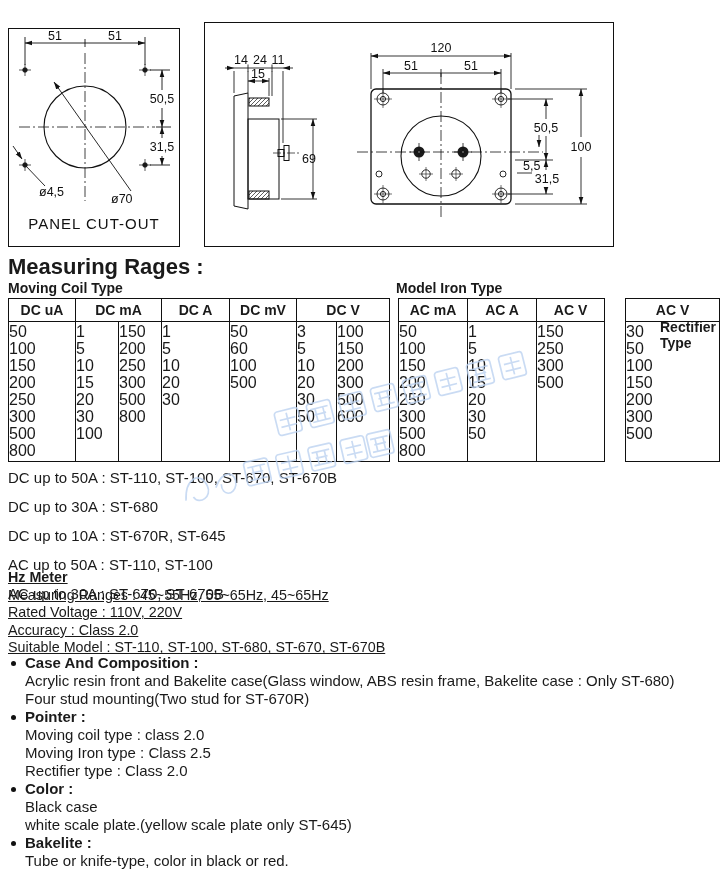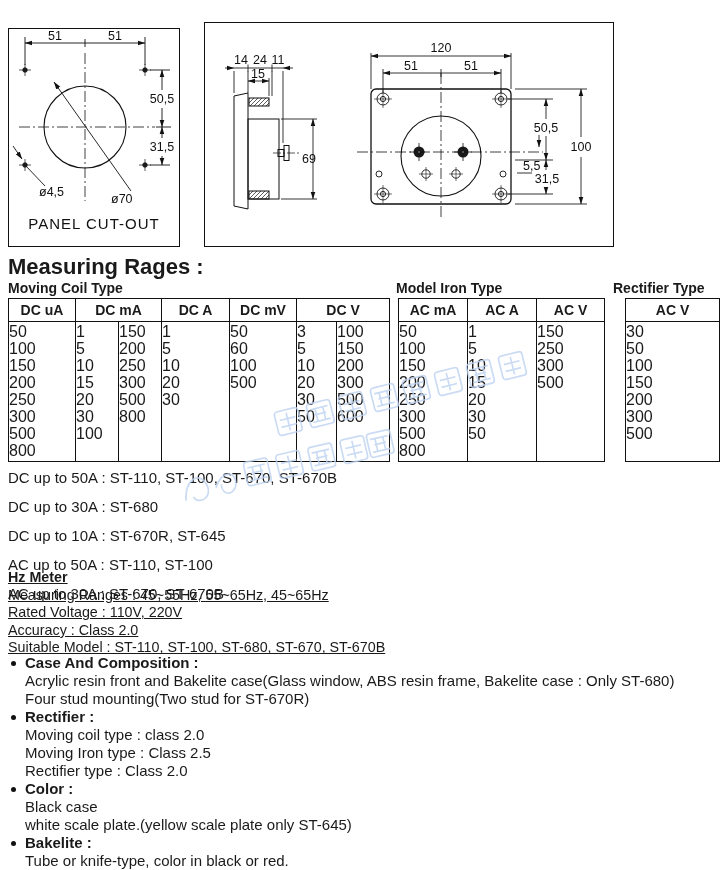--- a/index.html
+++ b/index.html
@@ -222,21 +222,21 @@
       <rect x="327" y="149" width="30" height="13" fill="#fff"></rect>
       <text class="dimtxt" x="342" y="160" text-anchor="middle">31,5</text>
     </g>
   </svg>
 </div>
 
 <div id="measuring-heading" class="abs">Measuring Rages :</div>
 
 <div class="grp-title" style="left:8px;">Moving Coil Type</div>
 <div class="grp-title" style="left:396px;">Model Iron Type</div>
-<div class="grp-title" style="left:613px;">Rectifier Type</div>
+<div class="grp-title" style="left:660px;margin-top:39px;">Rectifier Type</div>
 
 <table id="tbl-coil" class="tbl">
   <colgroup>
     <col style="width:67px">
       <col style="width:43px">
       <col style="width:43px">
     <col style="width:68px">
       <col style="width:67px">
       <col style="width:40px">
       <col style="width:53px">
@@ -366,21 +366,21 @@
 Suitable Model : ST-110, ST-100, ST-680, ST-670, ST-670B</div>
 </div>
 
 <div id="sections" class="abs">
   <div class="sect">
     <div class="sect-h"><span class="dot"></span><span>Case And Composition :</span></div>
     <div class="sect-b">Acrylic resin front and Bakelite case(Glass window, ABS resin frame, Bakelite case : Only ST-680)
 Four stud mounting(Two stud for ST-670R)</div>
   </div>
   <div class="sect">
-    <div class="sect-h"><span class="dot"></span><span>Rectifier :</span></div>
+    <div class="sect-h"><span class="dot"></span><span>Pointer :</span></div>
     <div class="sect-b">Moving coil type : class 2.0
 Moving Iron type : Class 2.5
 Rectifier type : Class 2.0</div>
   </div>
   <div class="sect">
     <div class="sect-h"><span class="dot"></span><span>Color :</span></div>
     <div class="sect-b">Black case
 white scale plate.(yellow scale plate only ST-645)</div>
   </div>
   <div class="sect">

